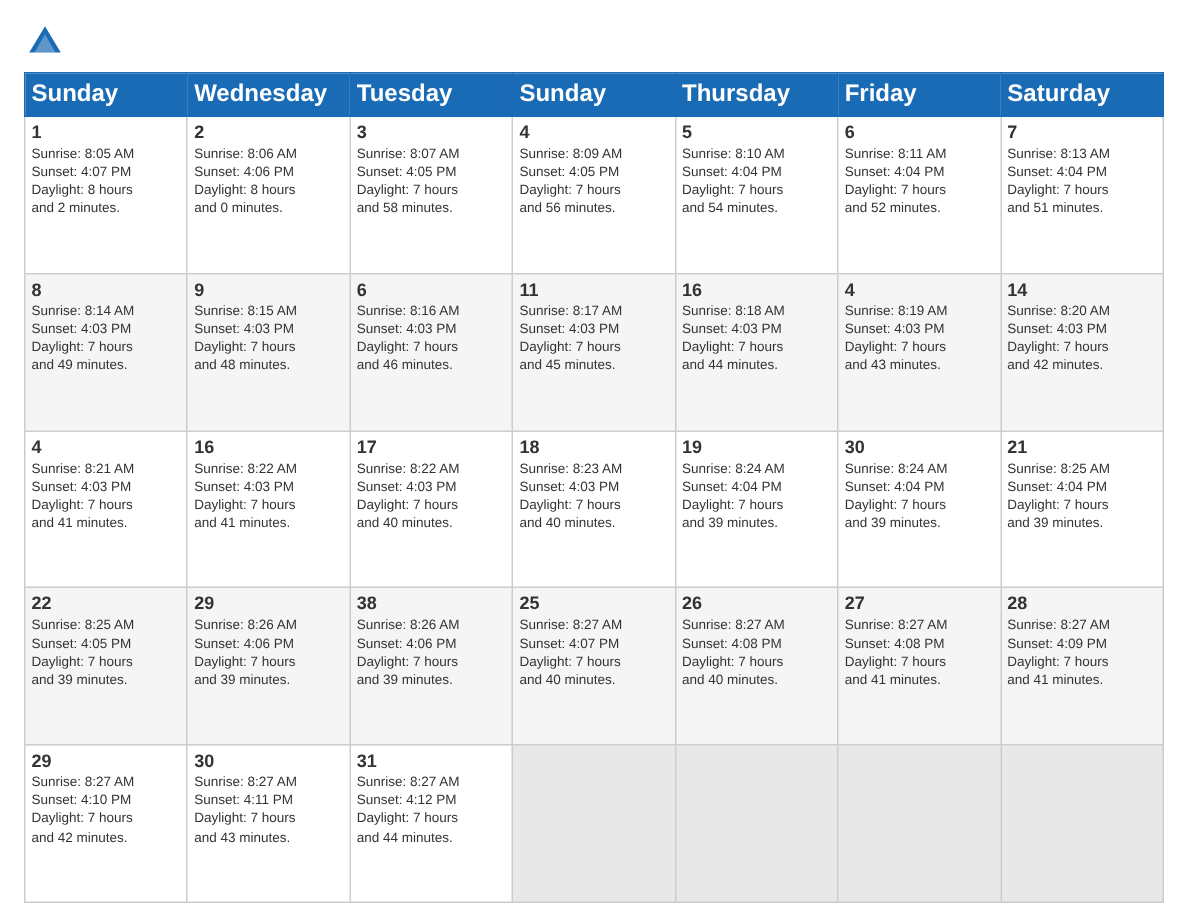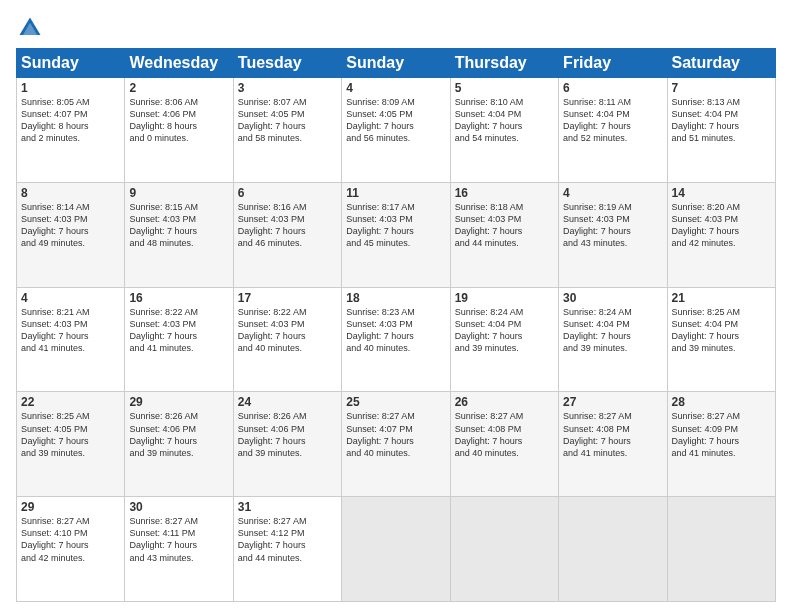--- a/index.html
+++ b/index.html
@@ -223,21 +223,21 @@
         <tr>
           <td>
             <span class="day-num">22</span>
             <div class="cell-text">Sunrise: 8:25 AM<br>Sunset: 4:05 PM<br>Daylight: 7 hours<br>and 39 minutes.</div>
           </td>
           <td>
             <span class="day-num">29</span>
             <div class="cell-text">Sunrise: 8:26 AM<br>Sunset: 4:06 PM<br>Daylight: 7 hours<br>and 39 minutes.</div>
           </td>
           <td>
-            <span class="day-num">24</span>
+            <span class="day-num">38</span>
             <div class="cell-text">Sunrise: 8:26 AM<br>Sunset: 4:06 PM<br>Daylight: 7 hours<br>and 39 minutes.</div>
           </td>
           <td>
             <span class="day-num">25</span>
             <div class="cell-text">Sunrise: 8:27 AM<br>Sunset: 4:07 PM<br>Daylight: 7 hours<br>and 40 minutes.</div>
           </td>
           <td>
             <span class="day-num">26</span>
             <div class="cell-text">Sunrise: 8:27 AM<br>Sunset: 4:08 PM<br>Daylight: 7 hours<br>and 40 minutes.</div>
           </td>

